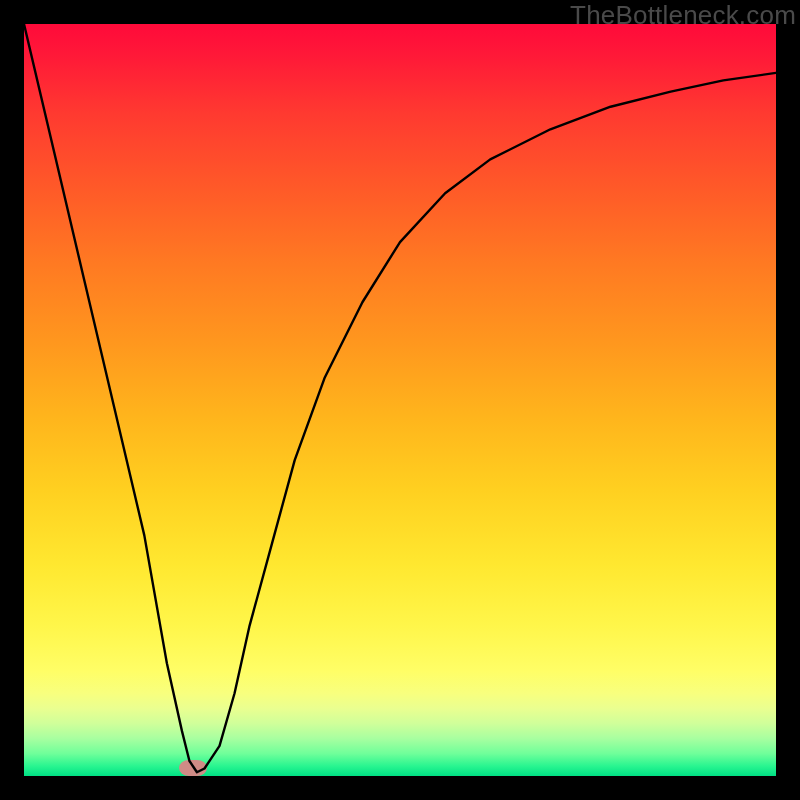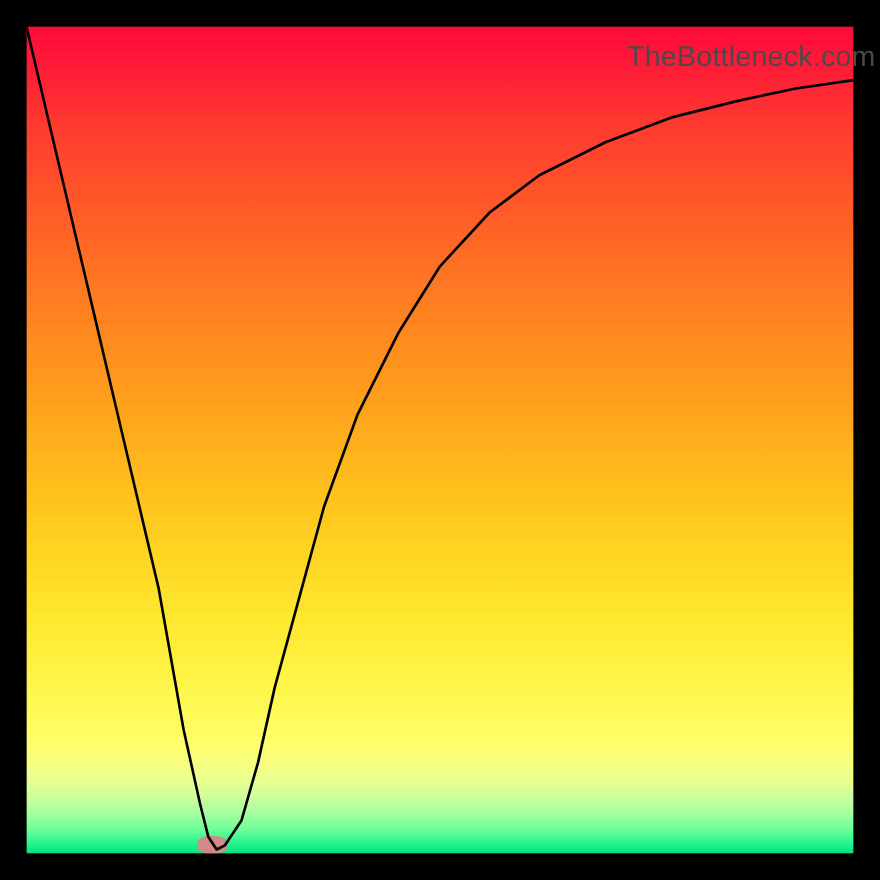--- a/index.html
+++ b/index.html
@@ -53,21 +53,20 @@
   .watermark {
     position: absolute;
     top: 0;
     right: 4px;
     color: #4a4a4a;
     font-size: 26px;
     letter-spacing: 0.2px;
     font-weight: 400;
     user-select: none;
     z-index: 5;
-    margin-top: 36px;
   }
   svg.curve {
     position: absolute;
     inset: 0;
     z-index: 3;
   }
   .marker {
     position: absolute;
     width: 28px;
     height: 16px;

